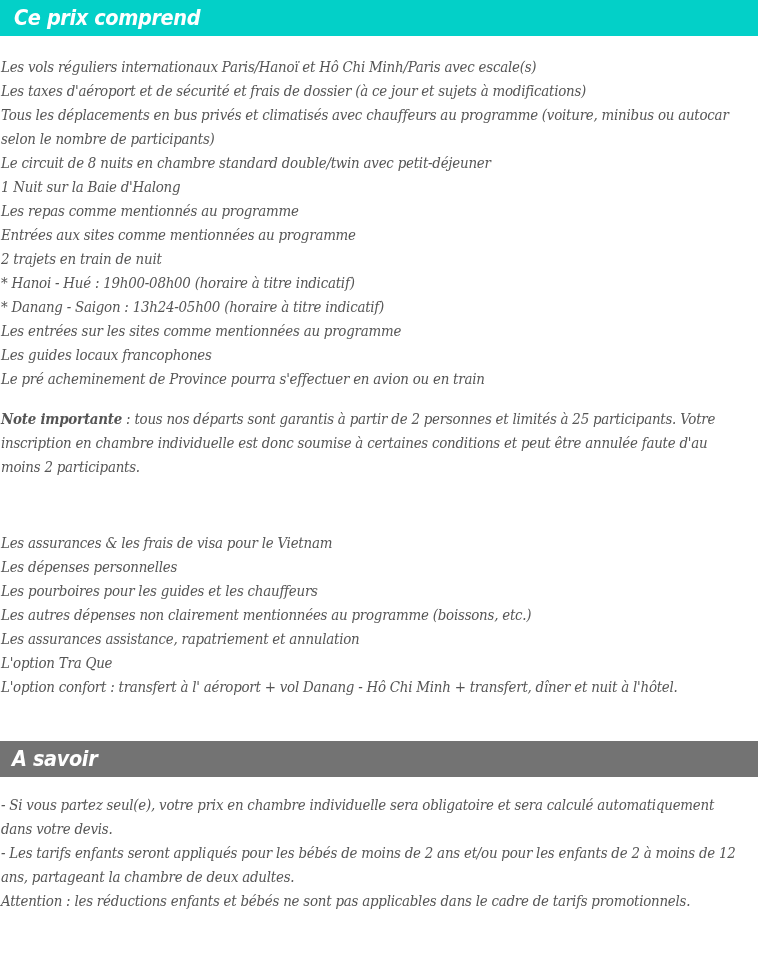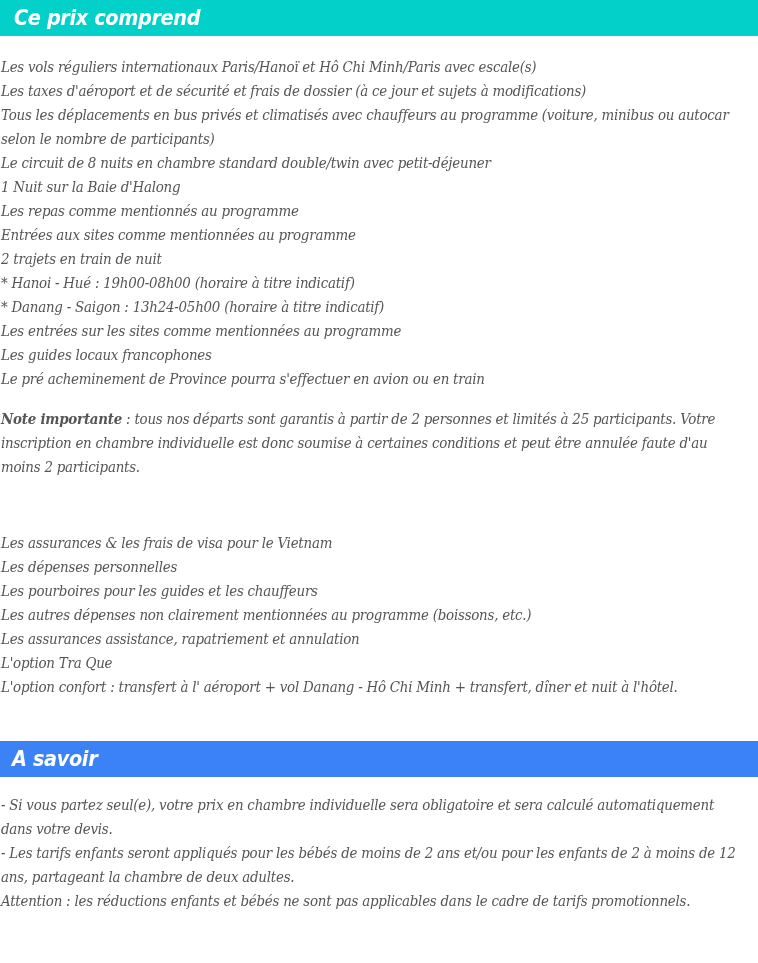--- a/index.html
+++ b/index.html
@@ -117,21 +117,21 @@
     <div class="body-line" style="color: rgb(85, 85, 85);">Les dépenses personnelles</div>
     <div class="body-line" style="color: rgb(85, 85, 85);">Les pourboires pour les guides et les chauffeurs</div>
     <div class="body-line" style="color: rgb(85, 85, 85);">Les autres dépenses non clairement mentionnées au programme (boissons, etc.)</div>
     <div class="body-line" style="color: rgb(85, 85, 85);">Les assurances assistance, rapatriement et annulation</div>
     <div class="body-line" style="color: rgb(85, 85, 85);">L'option Tra Que</div>
     <div class="body-line" style="color: rgb(85, 85, 85);">L'option confort : transfert à l' aéroport + vol Danang - Hô Chi Minh + transfert, dîner et nuit à l'hôtel.</div>
   </div>
 
   <div class="sp-before-bar-3"></div>
 
-  <div class="section-bar" style="background: #3b82f6; padding-left: 12px;">
+  <div class="section-bar" style="background: #737373; padding-left: 12px;">
     <span class="section-bar-title" style="color: rgb(255, 255, 255);">A savoir</span>
   </div>
 
   <div class="sp-after-bar-3"></div>
 
   <div class="section-body">
     <div class="body-line" style="color: rgb(85, 85, 85);">- Si vous partez seul(e), votre prix en chambre individuelle sera obligatoire et sera calculé automatiquement dans votre devis.</div>
     <div class="body-line" style="color: rgb(85, 85, 85);">- Les tarifs enfants seront appliqués pour les bébés de moins de 2 ans et/ou pour les enfants de 2 à moins de 12 ans, partageant la chambre de deux adultes.</div>
     <div class="body-line" style="color: rgb(85, 85, 85);">Attention : les réductions enfants et bébés ne sont pas applicables dans le cadre de tarifs promotionnels.</div>
   </div>

